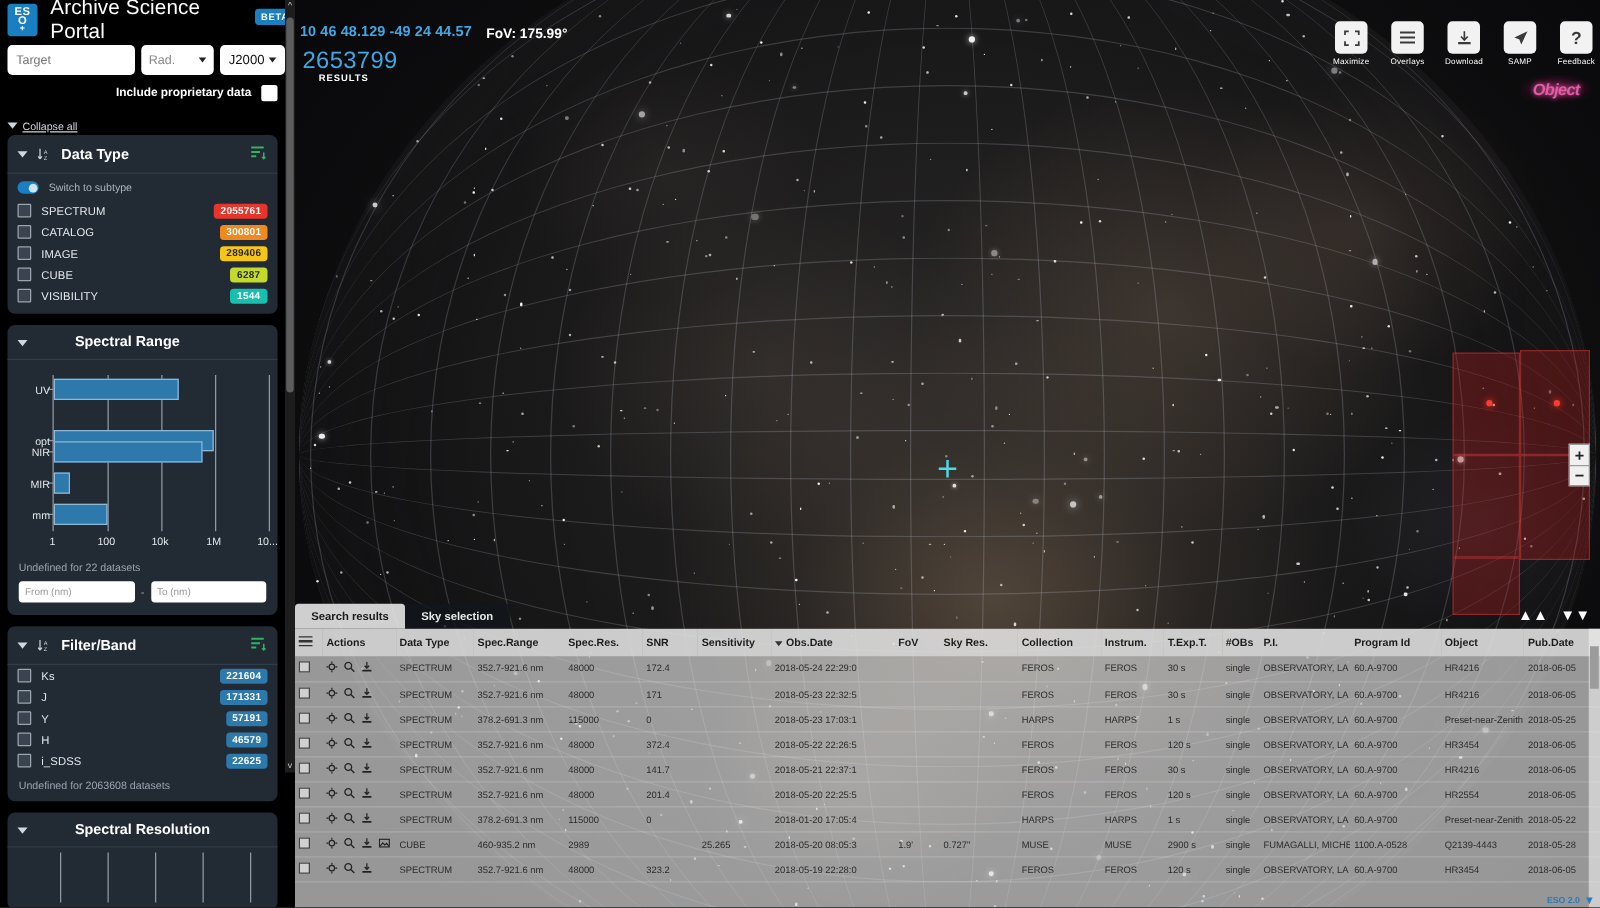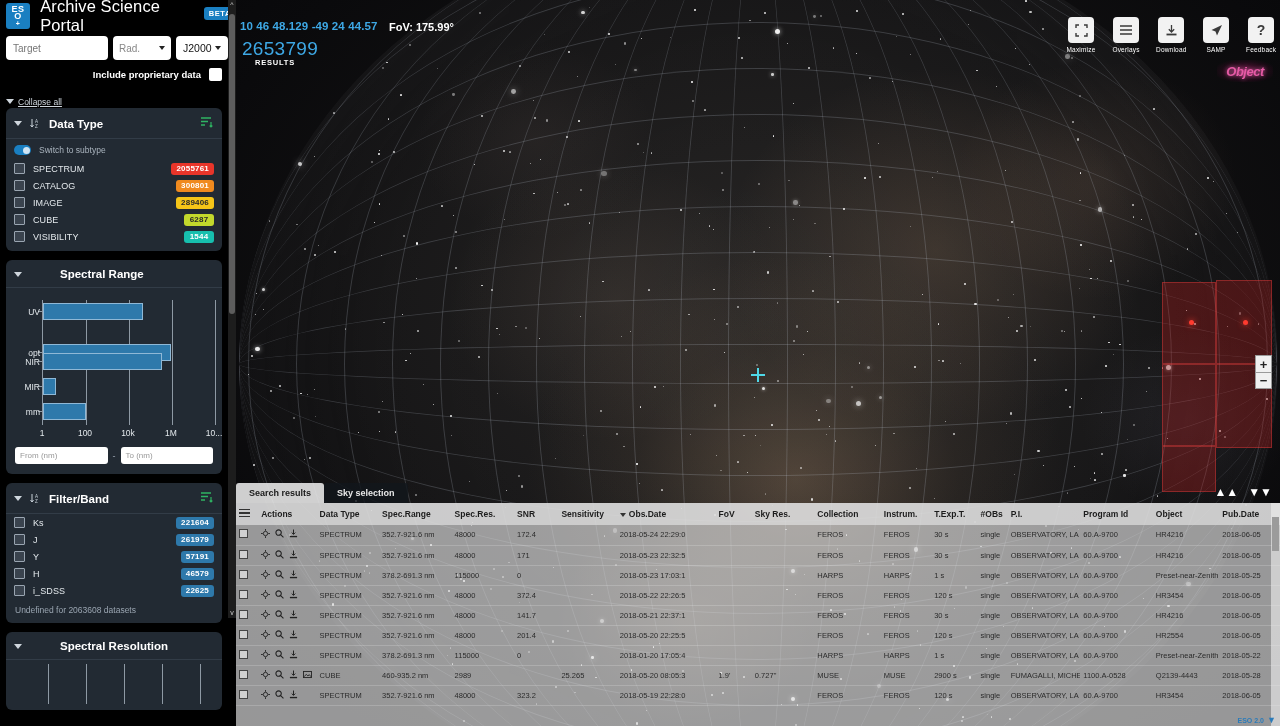--- a/index.html
+++ b/index.html
@@ -372,20 +372,21 @@
               </div>
             </div>
           <div class="tickrow" id="sr-ticks">
               <span class="tick" style="left: 0px;">1</span>
               <span class="tick" style="left: 43px;">100</span>
               <span class="tick" style="left: 86px;">10k</span>
               <span class="tick" style="left: 129px;">1M</span>
               <span class="tick" style="left: 172px;">10...</span>
             </div>
         </div>
+        <div class="undef-note">Undefined for 22 datasets</div>
         <div class="range-inputs">
           <div class="ri">From (nm)</div>
           <span class="dash">-</span>
           <div class="ri">To (nm)</div>
         </div>
       </div>
 
       <div class="panel">
         <div class="panel-head">
           <span class="tri-down"></span>
@@ -406,21 +407,21 @@
         </div>
         <div id="fb-items">
             <div class="facet-row">
               <span class="cb"></span>
               <span class="facet-label">Ks</span>
               <span class="badge" style="background: rgb(46, 121, 171);">221604</span>
             </div>
             <div class="facet-row">
               <span class="cb"></span>
               <span class="facet-label">J</span>
-              <span class="badge" style="background: rgb(46, 121, 171);">261979</span>
+              <span class="badge" style="background: rgb(46, 121, 171);">171331</span>
             </div>
             <div class="facet-row">
               <span class="cb"></span>
               <span class="facet-label">Y</span>
               <span class="badge" style="background: rgb(46, 121, 171);">57191</span>
             </div>
             <div class="facet-row">
               <span class="cb"></span>
               <span class="facet-label">H</span>
               <span class="badge" style="background: rgb(46, 121, 171);">46579</span>

